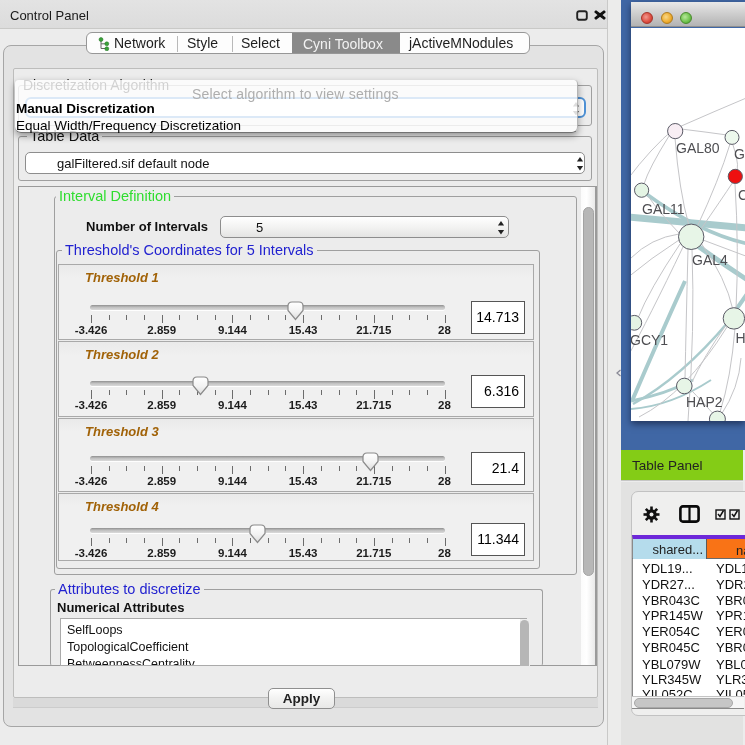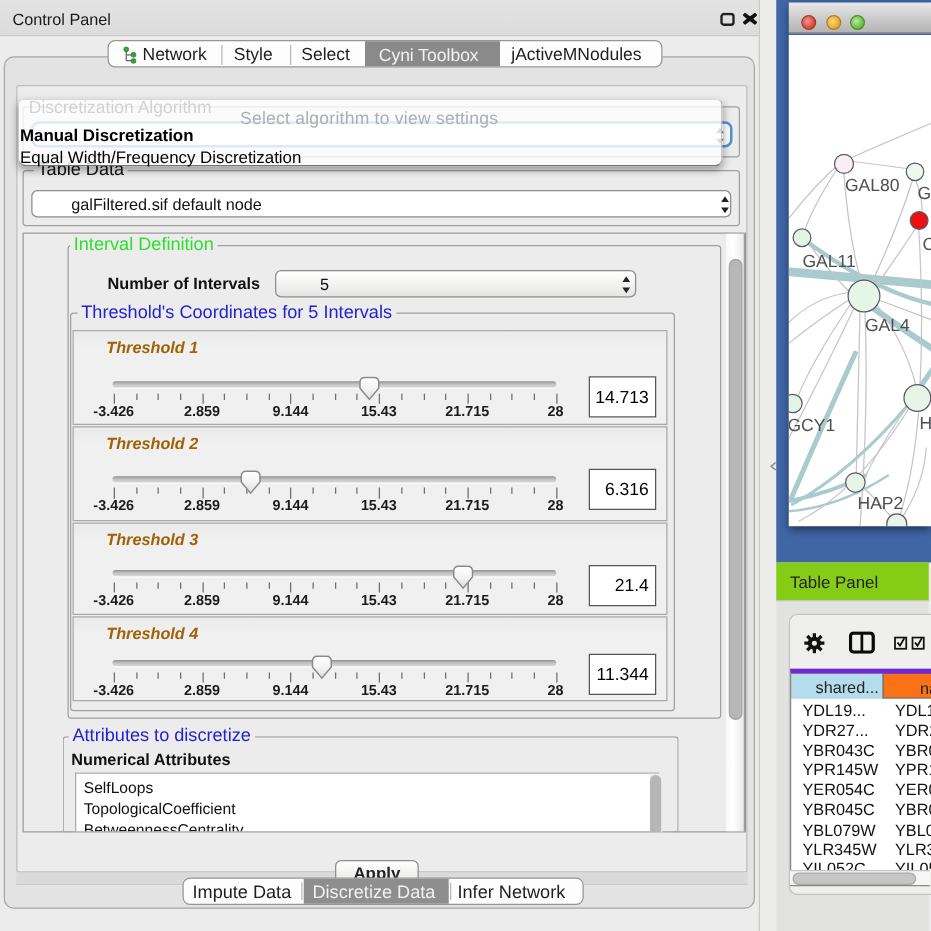--- a/index.html
+++ b/index.html
@@ -224,29 +224,20 @@
   <div style="top:21px">TopologicalCoefficient</div>
   <div style="top:38px">BetweennessCentrality</div>
 </div>
 <div id="alsb">
       <div class="thumb"></div>
     </div>
 
 <div class="abs" style="left:13px;top:698px;width:585px;height:10px;background:#dadada;border-bottom:1px solid #cccccc"></div>
 <div id="apply">Apply</div>
 
-<div id="bottabs">
-  <span style="left:7px">Impute Data</span>
-  <div class="sep" style="left:94px"></div>
-  <div class="sel">
-        <span style="position:absolute;left:7px;top:2.8px">Discretize Data</span>
-      </div>
-  <div class="sep" style="left:213px"></div>
-  <span style="left:219px">Infer Network</span>
-</div>
 
 
 <div id="popup">
   <div class="m1">Manual Discretization</div>
   <div class="m2">Equal Width/Frequency Discretization</div>
 </div>
 <div id="ghost2">Select algorithm to view settings</div>
 
 <div id="divider">
   <svg style="position:absolute;left:8px;top:368.5px" width="5" height="8" viewBox="0 0 5 8">

